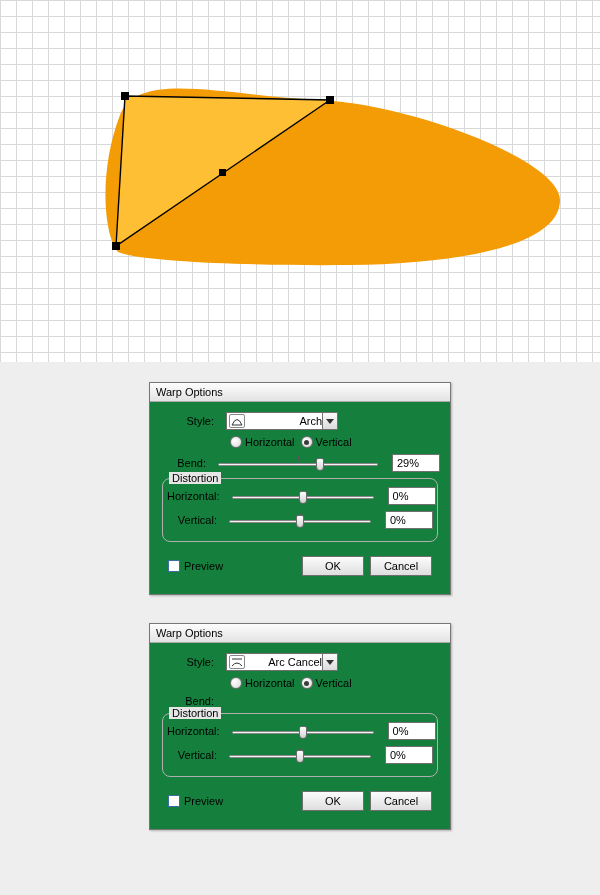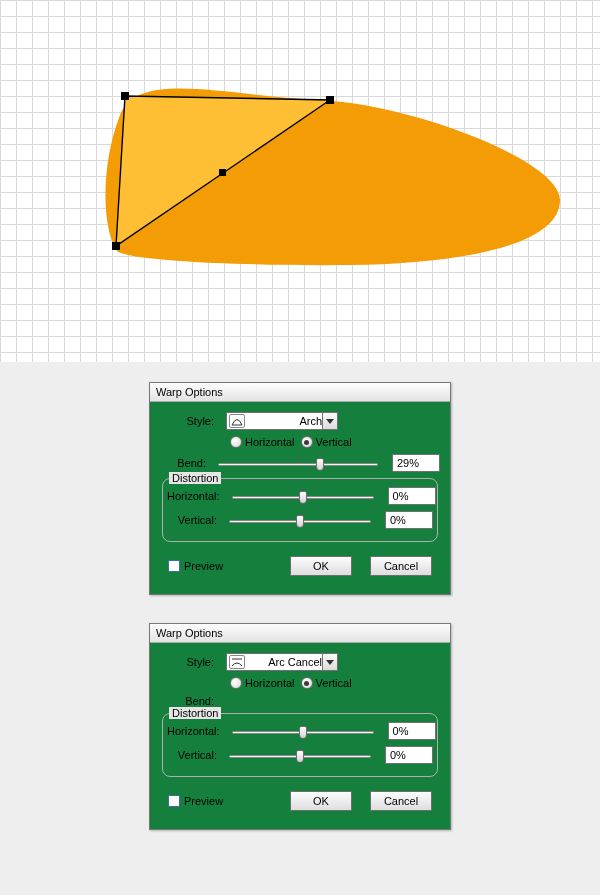--- a/index.html
+++ b/index.html
@@ -165,21 +165,21 @@
     padding: 2px 8px 10px 8px;
   }
   .chk {
     display:inline-flex; align-items:center; gap:4px; cursor:pointer;
   }
   .chk .box {
     width:12px; height:12px;
     border:1px solid #3a6ea5;
     background:#fff;
   }
-  .dialog-bottom .btns { margin-left:auto; display:flex; gap:18px; }
+  .dialog-bottom .btns { margin-left:auto; display:flex; gap:6px; }
   .btn {
     min-width:62px;
     height:20px;
     border:1px solid #6e6e6e;
     background: linear-gradient(#fcfcfc,#dedede);
     font-size:11px;
     display:flex; align-items:center; justify-content:center;
     cursor:pointer;
     padding: 0 6px;
   }

